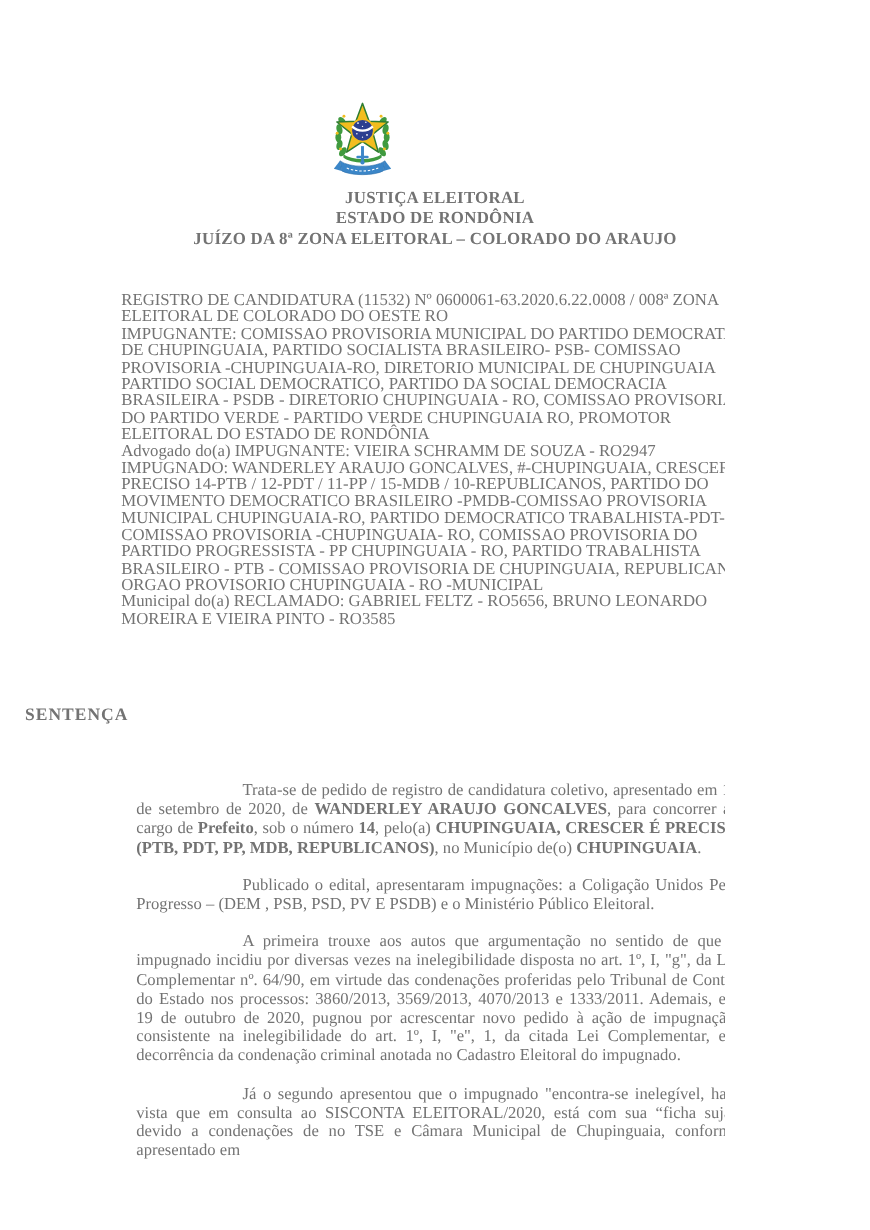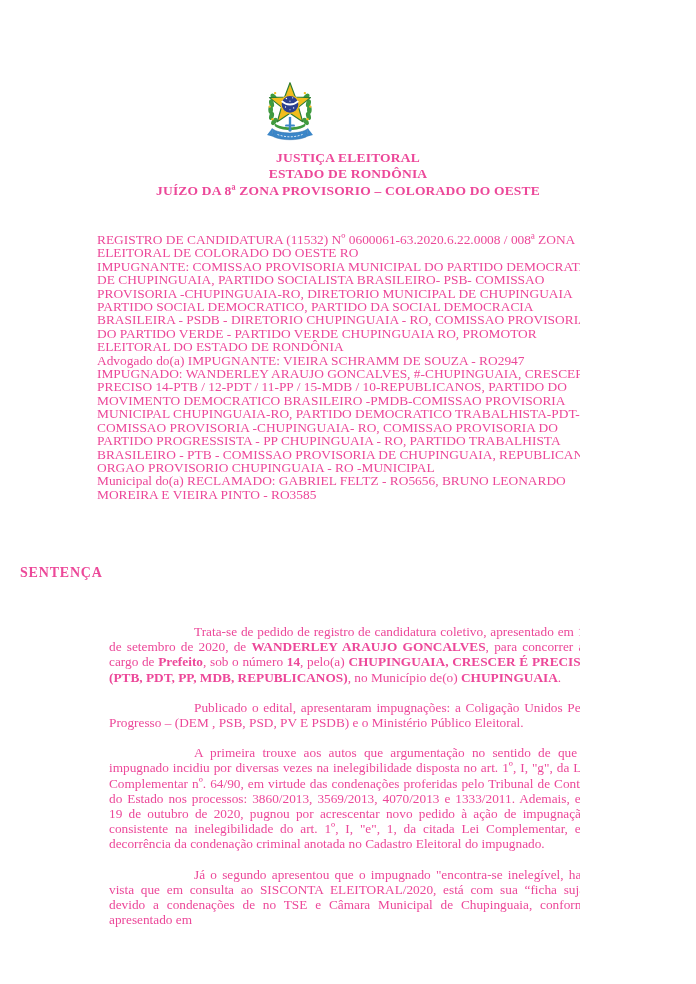--- a/index.html
+++ b/index.html
@@ -5,21 +5,21 @@
   html, body {
     margin: 0;
     padding: 0;
     background: #ffffff;
   }
   .page {
     position: relative;
     width: 580px;
     height: 984px;
     background: #ffffff;
-    color: #ec4899;
+    color: #737373;
     font-family: "Liberation Serif", "DejaVu Serif", serif;
     overflow: hidden;
   }
   .crest {
     position: absolute;
     top: 78px;
     left: 50%;
     transform: translateX(-50%);
   }
   .court-header {
@@ -129,21 +129,21 @@
       <path d="M10,55 L4.5,62 L11.5,64 Z" fill="#3b86c8"></path>
       <path d="M50,55 L55.5,62 L48.5,64 Z" fill="#3b86c8"></path>
       <path d="M10,55 C18,61.5 42,61.5 50,55 L48.5,64 C40,68.5 20,68.5 11.5,64 Z" fill="#3b86c8" stroke="#2c6ca8" stroke-width="0.5"></path>
       <path d="M16,61.5 C25,65 35,65 44,61.5" stroke="#ffffff" stroke-width="0.9" stroke-dasharray="2.2,1.6" fill="none"></path>
     </g>
   </svg>
 
   <div class="court-header">
     <div>JUSTIÇA ELEITORAL</div>
     <div>ESTADO DE RONDÔNIA</div>
-    <div>JUÍZO DA 8ª ZONA PROVISORIO – COLORADO DO OESTE</div>
+    <div>JUÍZO DA 8ª ZONA ELEITORAL – COLORADO DO ARAUJO</div>
   </div>
 
   <div class="caption">
     <p>REGISTRO DE CANDIDATURA (11532) Nº 0600061-63.2020.6.22.0008 / 008ª ZONA ELEITORAL DE COLORADO DO OESTE RO</p>
     <p>IMPUGNANTE: COMISSAO PROVISORIA MUNICIPAL DO PARTIDO DEMOCRATAS DE CHUPINGUAIA, PARTIDO SOCIALISTA BRASILEIRO- PSB- COMISSAO PROVISORIA -CHUPINGUAIA-RO, DIRETORIO MUNICIPAL DE CHUPINGUAIA PARTIDO SOCIAL DEMOCRATICO, PARTIDO DA SOCIAL DEMOCRACIA BRASILEIRA - PSDB - DIRETORIO CHUPINGUAIA - RO, COMISSAO PROVISORIA DO PARTIDO VERDE - PARTIDO VERDE CHUPINGUAIA RO, PROMOTOR ELEITORAL DO ESTADO DE RONDÔNIA</p>
     <p>Advogado do(a) IMPUGNANTE: VIEIRA SCHRAMM DE SOUZA - RO2947</p>
     <p>IMPUGNADO: WANDERLEY ARAUJO GONCALVES, #-CHUPINGUAIA, CRESCER É PRECISO 14-PTB / 12-PDT / 11-PP / 15-MDB / 10-REPUBLICANOS, PARTIDO DO MOVIMENTO DEMOCRATICO BRASILEIRO -PMDB-COMISSAO PROVISORIA MUNICIPAL CHUPINGUAIA-RO, PARTIDO DEMOCRATICO TRABALHISTA-PDT- COMISSAO PROVISORIA -CHUPINGUAIA- RO, COMISSAO PROVISORIA DO PARTIDO PROGRESSISTA - PP CHUPINGUAIA - RO, PARTIDO TRABALHISTA BRASILEIRO - PTB - COMISSAO PROVISORIA DE CHUPINGUAIA, REPUBLICANOS ORGAO PROVISORIO CHUPINGUAIA - RO -MUNICIPAL</p>
     <p>Municipal do(a) RECLAMADO: GABRIEL FELTZ - RO5656, BRUNO LEONARDO MOREIRA E VIEIRA PINTO - RO3585</p>
   </div>
 

